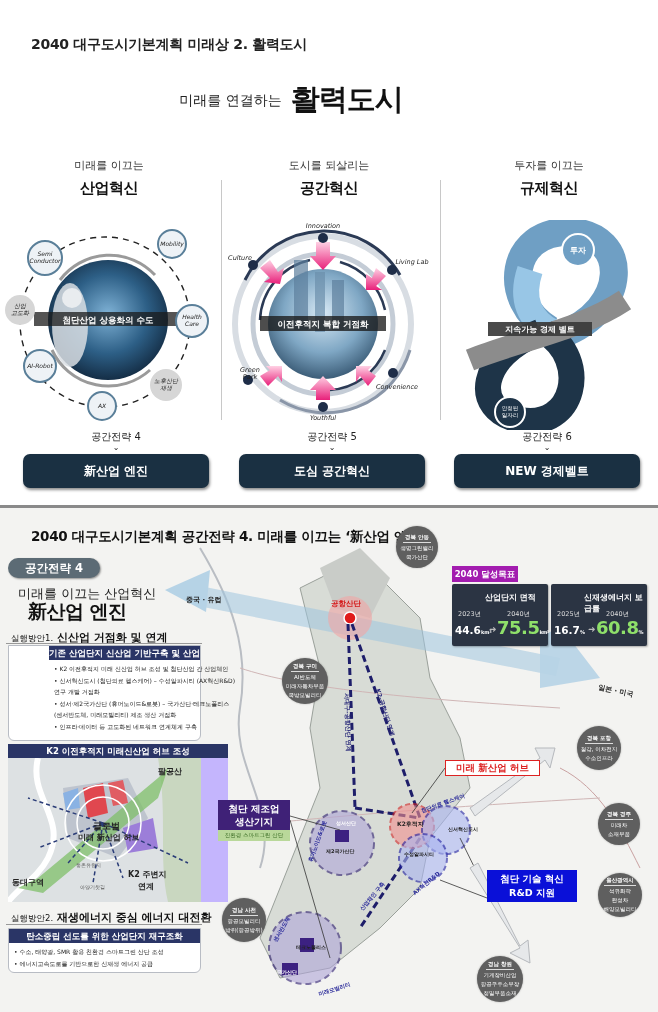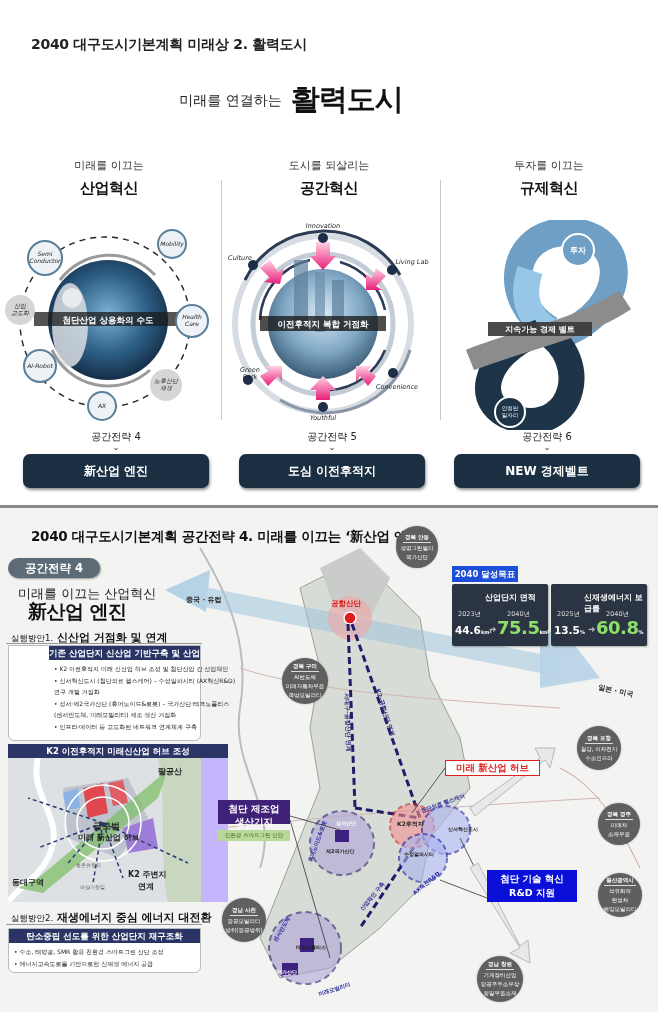--- a/index.html
+++ b/index.html
@@ -48,39 +48,39 @@
   .box ul { list-style: none; padding: 3px 4px 3px 5px; }
   .box li { font-size: 6px; color: #222; line-height: 11.5px; white-space: nowrap; }
   .box li::before { content: "• "; }
   .box li.cont::before { content: "  "; }
   .box1 { top: 137px; height: 96px; padding-left: 40px; }
   .box2 { top: 420px; height: 45px; }
 
   .k2 { position: absolute; left: 8px; top: 236px; width: 220px; height: 158px; z-index: 5; background: #c4b5fd; overflow: hidden; }
   .k2 .hd { background: #2a3566; color: #fff; font-size: 8.5px; font-weight: bold; text-align: center; height: 14px; line-height: 14px; position: relative; z-index: 3; }
 
-  .goal-tag { position: absolute; left: 452px; top: 58px; width: 66px; height: 16px; background: #1d4ed8; color: #fff; font-size: 8.5px; font-weight: bold; text-align: center; line-height: 16px; z-index: 6; }
+  .goal-tag { position: absolute; left: 452px; top: 58px; width: 66px; height: 16px; background: #a21caf; color: #fff; font-size: 8.5px; font-weight: bold; text-align: center; line-height: 16px; z-index: 6; }
   .goal { position: absolute; top: 76px; width: 96px; height: 62px; background: #2b3443; border-radius: 2px; color: #fff; z-index: 6; box-shadow: 1px 1px 2px rgba(0,0,0,0.3); }
   .goal.g1 { left: 452px; } .goal.g2 { left: 551px; }
   .goal .gt { position: absolute; left: 7px; top: 8px; font-size: 8px; font-weight: bold; margin-left: 26px; }
   .goal .y1 { position: absolute; left: 6px; top: 26px; font-size: 6.5px; color: #ddd; }
   .goal .y2 { position: absolute; left: 55px; top: 26px; font-size: 6.5px; color: #ddd; }
   .goal .v1 { position: absolute; left: 3px; top: 40px; font-size: 10.5px; font-weight: bold; }
   .goal .v1 small { font-size: 5px; }
   .goal .arrow { position: absolute; left: 37px; top: 40px; font-size: 9px; color: #bbb; }
   .goal .v2 { position: absolute; left: 45px; top: 33px; font-size: 18px; font-weight: bold; color: #8fe06a; letter-spacing: -0.5px; }
   .goal .v2 small { font-size: 5px; color: #fff; }
 
   .region { position: absolute; border-radius: 50%; background: #5f5f5f; color: #fff; text-align: center; font-size: 5.5px; line-height: 9px; z-index: 6; display: flex; flex-direction: column; align-items: center; justify-content: center; box-shadow: 0 0 2px rgba(0,0,0,0.3); }
   .region .r-hd { border-bottom: 1px solid #ddd; padding: 0 2px; margin-bottom: 1px; font-weight: bold; }
 
   .map-label { position: absolute; z-index: 6; font-size: 7px; font-weight: bold; color: #222; white-space: nowrap; }
   .callout { position: absolute; z-index: 7; text-align: center; font-weight: bold; }
   .callout.red { left: 445px; top: 252px; width: 95px; height: 16px; border: 1.5px solid #d22; background: #fff; color: #d22; font-size: 9.5px; line-height: 13px; }
-  .callout.purple { left: 218px; top: 292px; width: 72px; height: 24px; background: #3f2177; color: #fff; font-size: 9.5px; line-height: 13px; padding-top: 2px; }
+  .callout.purple { left: 218px; top: 292px; width: 72px; height: 30px; background: #3f2177; color: #fff; font-size: 9.5px; line-height: 13px; padding-top: 2px; }
   .callout.green { left: 218px; top: 322px; width: 72px; height: 11px; background: #b9d89a; color: #3a6b24; font-size: 5.5px; line-height: 11px; font-weight: normal; }
   .callout.blue { left: 487px; top: 362px; width: 90px; height: 32px; background: #0a10d8; color: #fff; font-size: 9.5px; line-height: 14px; padding-top: 2px; }
 </style>
 </head>
 <body>
 
 <section class="top">
   <div class="doc-title">2040 대구도시기본계획 미래상 2. 활력도시</div>
   <div class="hero">
     <span class="pre">미래를 연결하는</span>
@@ -207,21 +207,21 @@
   </div>
 
   <div class="strategy s1">
     <div class="lbl">공간전략 4</div>
     <div class="chev">⌄</div>
     <div class="btn">新산업 엔진</div>
   </div>
   <div class="strategy s2">
     <div class="lbl">공간전략 5</div>
     <div class="chev">⌄</div>
-    <div class="btn">도심 이전후적지</div>
+    <div class="btn">도심 공간혁신</div>
   </div>
   <div class="strategy s3">
     <div class="lbl">공간전략 6</div>
     <div class="chev">⌄</div>
     <div class="btn">NEW 경제벨트</div>
   </div>
 </section>
 
 <div class="section-sep"></div>
 
@@ -349,21 +349,21 @@
     <div class="y1">2023년</div>
     <div class="y2">2040년</div>
     <div class="v1"><span>44.6</span><small>km²</small></div>
     <div class="arrow">➜</div>
     <div class="v2"><span>75.5</span><small>km²</small></div>
   </div>
   <div class="goal g2">
     <div class="gt">신재생에너지 보급률</div>
     <div class="y1">2025년</div>
     <div class="y2">2040년</div>
-    <div class="v1"><span>13.5</span><small>%</small></div>
+    <div class="v1"><span>16.7</span><small>%</small></div>
     <div class="arrow">➜</div>
     <div class="v2"><span>60.8</span><small>%</small></div>
   </div>
 
   <div class="map-label" style="left:186px;top:87px">중국 · 유럽</div>
   <div class="map-label" style="left:598px;top:178px;transform:rotate(12deg)">일본 · 미국</div>
   <div class="map-label" style="left:331px;top:91px;color:#d41c1c;font-size:7.5px">공항산단</div>
   <div class="map-label" style="left:318px;top:210px;transform:rotate(88deg);font-size:6px;color:#2a2a7a">서대구-공항산단 연계</div>
   <div class="map-label" style="left:360px;top:200px;transform:rotate(72deg);font-size:6px;color:#2a2a7a">K2-공항산단 연계</div>
   <div class="map-label" style="left:397px;top:312px;font-size:6px">K2후적지</div>

